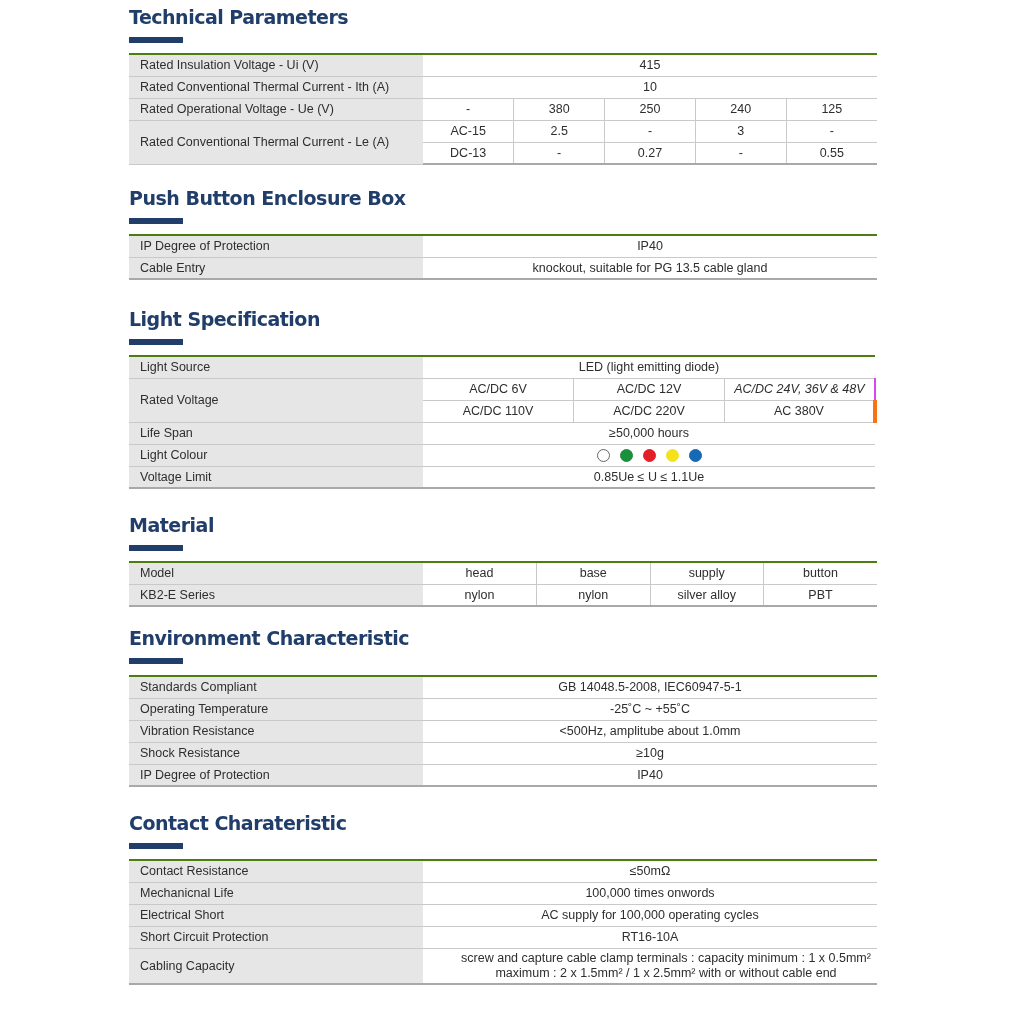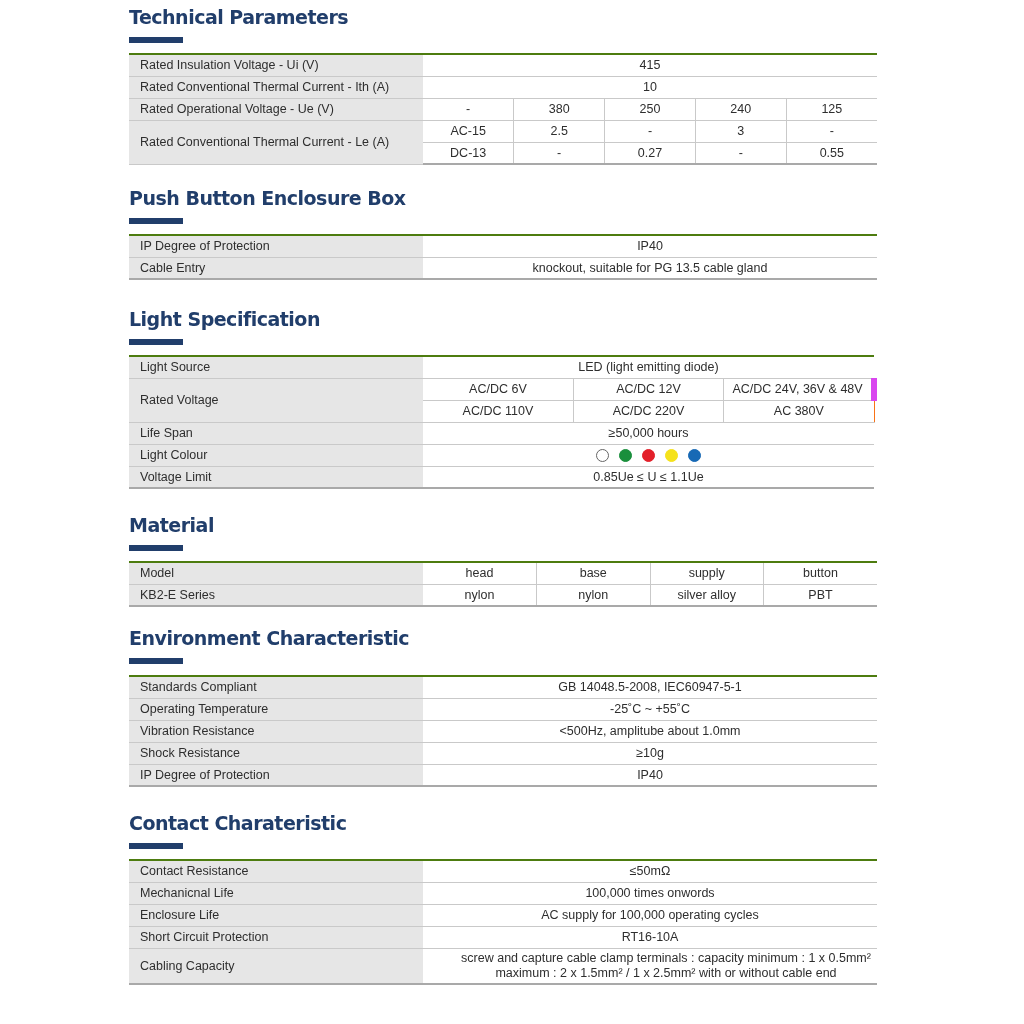--- a/index.html
+++ b/index.html
@@ -106,26 +106,26 @@
       </colgroup>
     <tbody>
         <tr>
       <td class="lbl">Light Source</td>
       <td colspan="3">LED (light emitting diode)</td>
     </tr>
     <tr>
       <td class="lbl" rowspan="2">Rated Voltage</td>
       <td>AC/DC 6V</td>
       <td class="vl">AC/DC 12V</td>
-      <td class="vl" style="border-right:6px solid #d946ef;">AC/DC 24V, 36V &amp; 48V</td>
+      <td class="vl" style="border-right:2px solid #d946ef;font-style:italic;">AC/DC 24V, 36V &amp; 48V</td>
     </tr>
     <tr>
       <td>AC/DC 110V</td>
       <td class="vl">AC/DC 220V</td>
-      <td class="vl" style="border-right:1px solid #f97316;">AC 380V</td>
+      <td class="vl" style="border-right:4px solid #f97316;">AC 380V</td>
     </tr>
     <tr>
       <td class="lbl">Life Span</td>
       <td colspan="3">≥50,000 hours</td>
     </tr>
     <tr>
       <td class="lbl">Light Colour</td>
       <td colspan="3">
         <span class="dots">
           <span class="dot" title="white" style="background: rgb(255, 255, 255); border-color: rgb(102, 102, 102);"></span>
@@ -218,21 +218,21 @@
     <tbody>
     <tr>
       <td class="lbl">Contact Resistance</td>
       <td>≤50mΩ</td>
     </tr>
     <tr>
       <td class="lbl">Mechanicnal Life</td>
       <td>100,000 times onwords</td>
     </tr>
     <tr>
-      <td class="lbl">Enclosure Life</td>
+      <td class="lbl">Electrical Short</td>
       <td>AC supply for 100,000 operating cycles</td>
     </tr>
     <tr>
       <td class="lbl">Short Circuit Protection</td>
       <td>RT16-10A</td>
     </tr>
     <tr>
       <td class="lbl tall">Cabling Capacity</td>
       <td class="tall multi">
         <div>screw and capture cable clamp terminals : capacity minimum : 1 x 0.5mm²</div>

